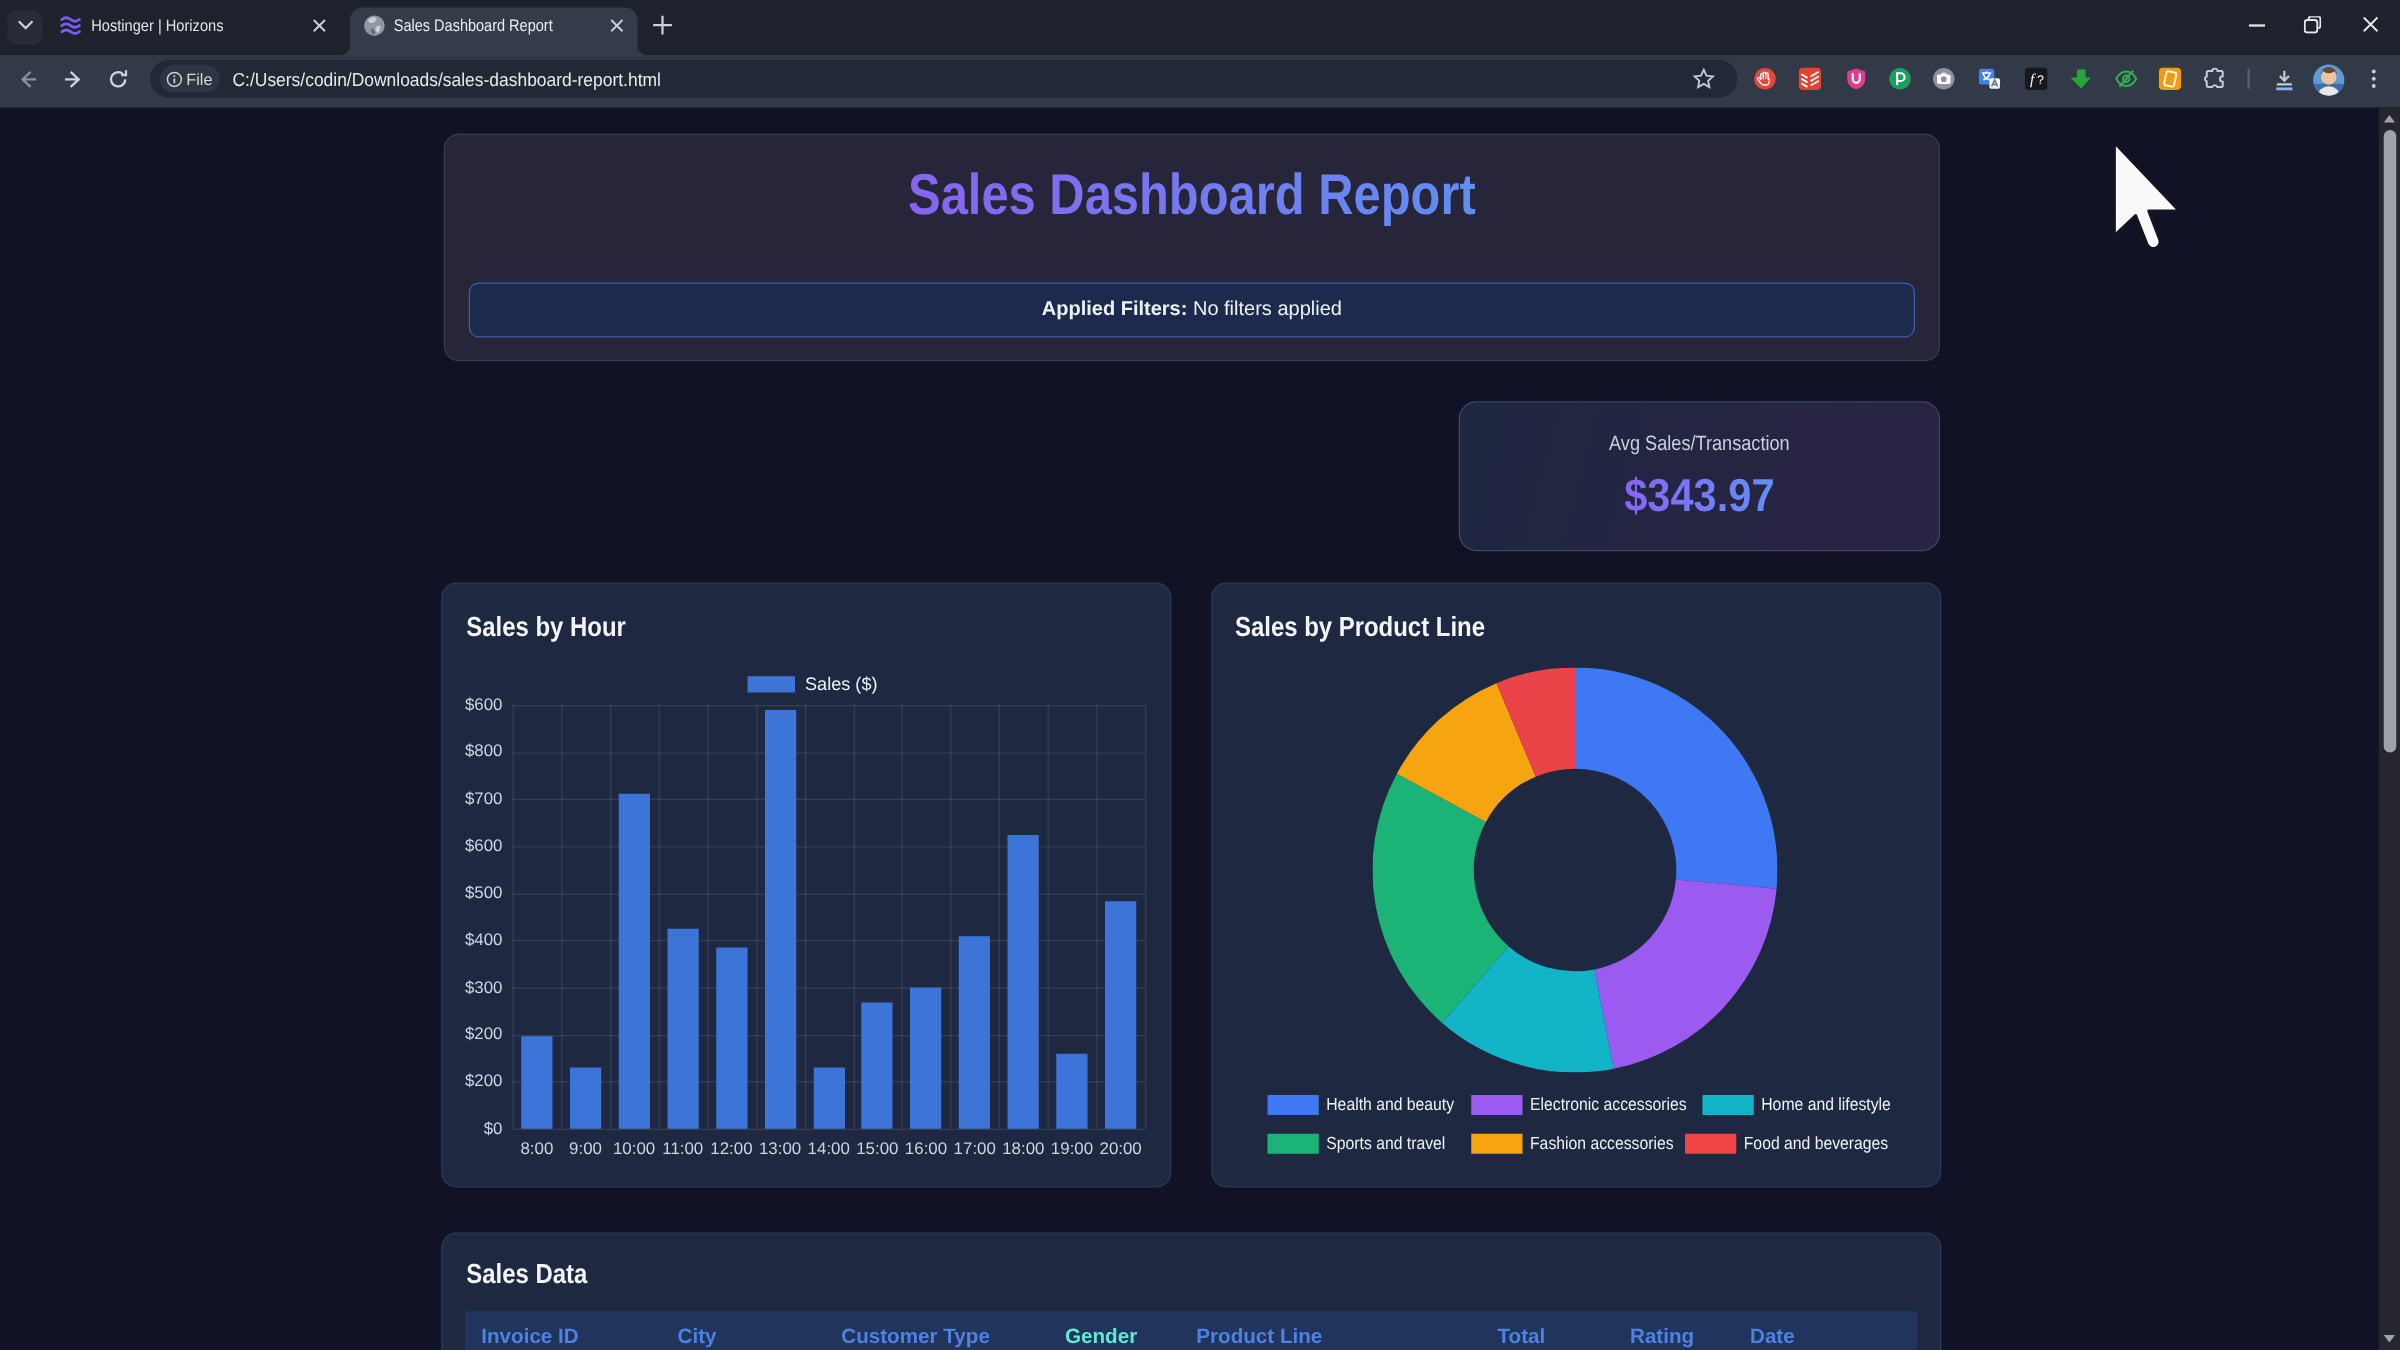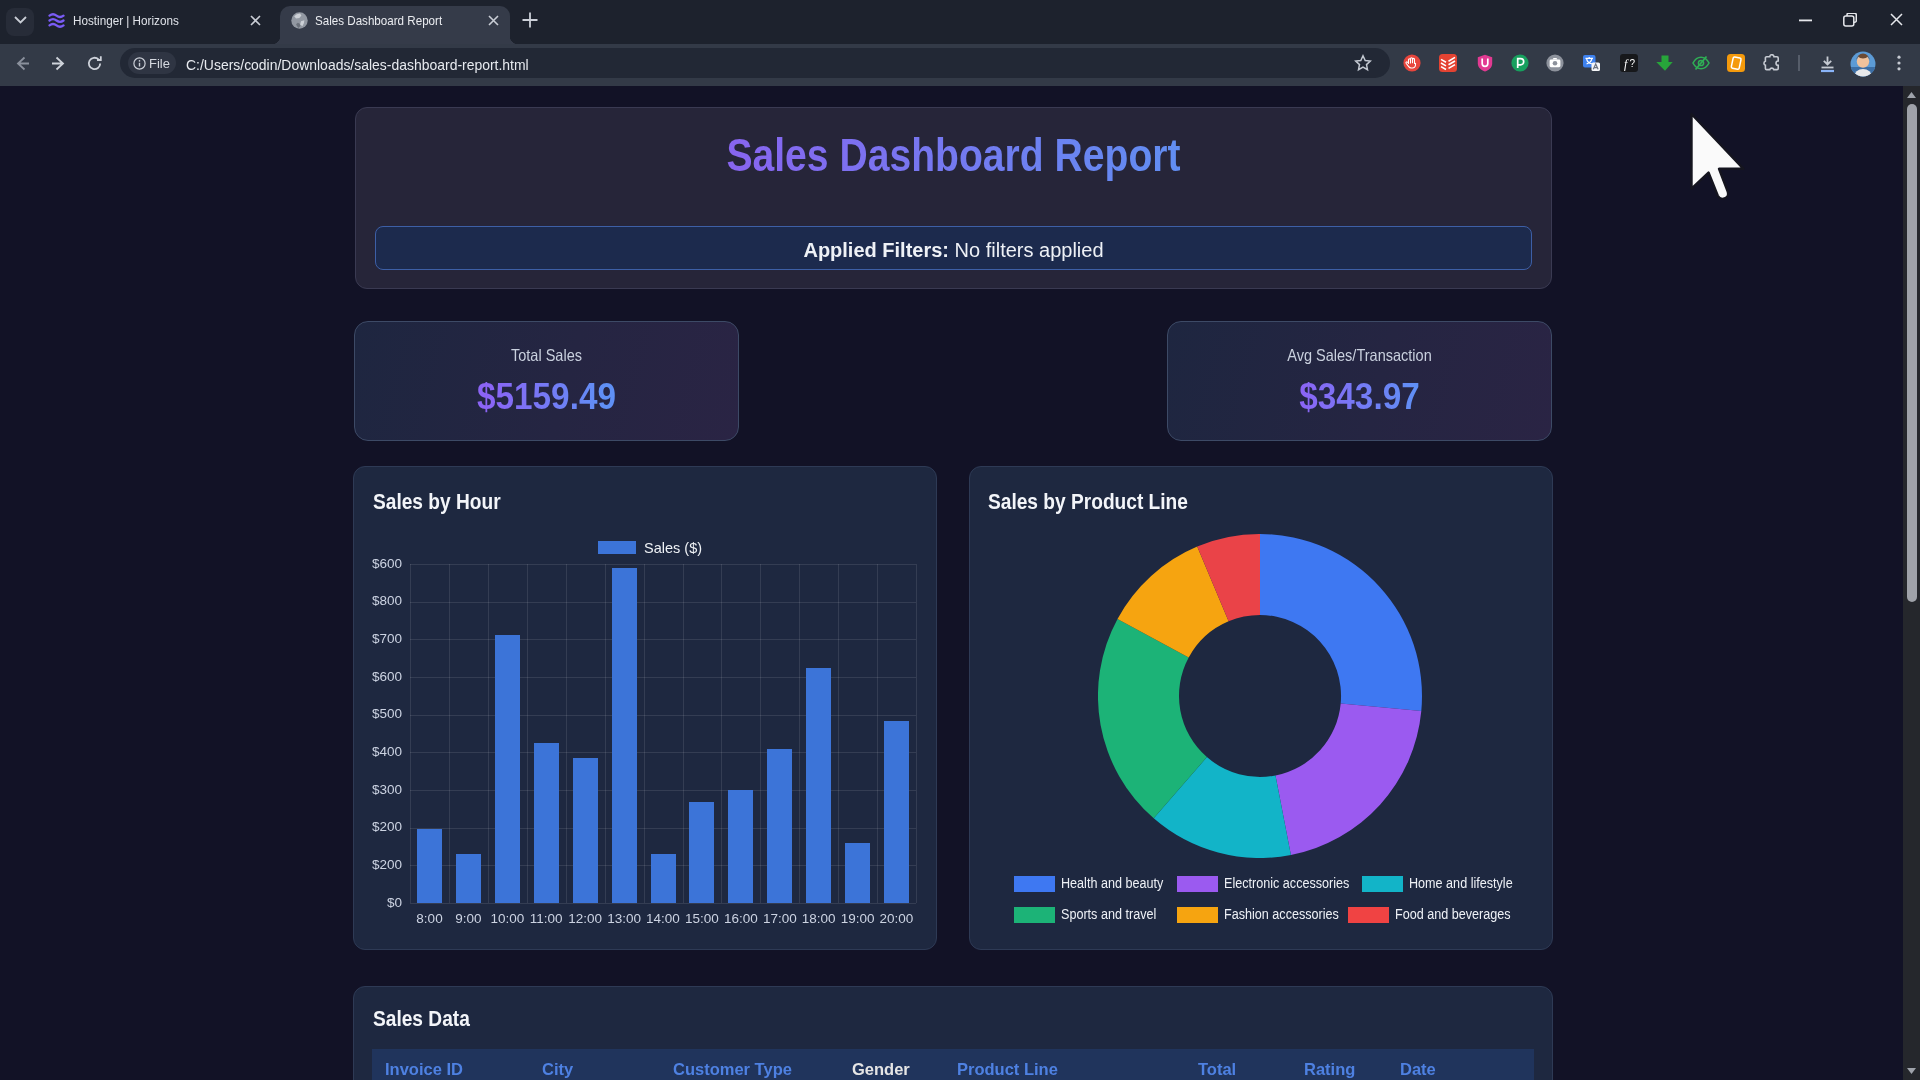--- a/index.html
+++ b/index.html
@@ -159,26 +159,22 @@
       <g fill="#c6cad2">
         <circle cx="6" cy="3.2" r="1.6"></circle>
         <circle cx="6" cy="9" r="1.6"></circle>
         <circle cx="6" cy="14.8" r="1.6"></circle>
       </g>
     </svg>
 
 <div style="position:absolute;left:355px;top:107px;width:1197px;height:182px;background:#262539;border:1px solid #3a3a52;border-radius:12px"></div>
 <div style="position:absolute;left:355px;top:128px;width:1197px;text-align:center;font-size:46px;font-weight:bold;transform:scaleX(0.85);background:linear-gradient(90deg,#8a62ef 25%,#5c93f2 78%);-webkit-background-clip:text;background-clip:text;color:transparent">Sales Dashboard Report</div>
 <div style="position:absolute;left:375px;top:226px;width:1157px;height:44px;background:#1c2a4d;border:1px solid #3d5fa6;border-radius:8px"></div>
-<div style="position:absolute;left:375px;top:239px;width:1157px;text-align:center;font-size:20px;color:#eef1f6"><b>Applied Filters:</b> No filters applied</div>
-
-<div class="statcard" style="left:354px">
-      <div class="statlabel">Total Sales</div>
-      <div class="statval">$5159.49</div>
-    </div>
+<div style="position:absolute;left:375px;top:239px;width:1157px;text-align:center;font-size:16px;color:#eef1f6"><b>Applied Filters:</b> No filters applied</div>
+
 <div class="statcard" style="left:1167px">
       <div class="statlabel">Avg Sales/Transaction</div>
       <div class="statval">$343.97</div>
     </div>
 
 <div class="panel" style="left:353px;top:466px;width:584px;height:484px"></div>
 <div class="panel" style="left:969px;top:466px;width:584px;height:484px"></div>
 <div class="ptitle" style="left:373px;top:489px">Sales by Hour</div>
 <div class="ptitle" style="left:988px;top:489px">Sales by Product Line</div>
 
@@ -265,21 +261,21 @@
     <div style="position:absolute;left:1224px;top:906px;font-size:14px;color:#eef1f6;white-space:nowrap;transform:scaleX(0.9);transform-origin:left">Fashion accessories</div>
     <div style="position:absolute;left:1348px;top:907px;width:41px;height:16px;background:#f04343"></div>
     <div style="position:absolute;left:1395px;top:906px;font-size:14px;color:#eef1f6;white-space:nowrap;transform:scaleX(0.9);transform-origin:left">Food and beverages</div>
 
 <div class="panel" style="left:353px;top:986px;width:1200px;height:200px"></div>
 <div class="ptitle" style="left:373px;top:1006px">Sales Data</div>
 <div style="position:absolute;left:372px;top:1049px;width:1162px;height:31px;background:#20345c"></div>
 <div style="position:absolute;left:385px;top:1060px;font-weight:bold;font-size:16.5px;color:#4e81e2;white-space:nowrap">Invoice ID</div>
     <div style="position:absolute;left:542px;top:1060px;font-weight:bold;font-size:16.5px;color:#4e81e2;white-space:nowrap">City</div>
     <div style="position:absolute;left:673px;top:1060px;font-weight:bold;font-size:16.5px;color:#4e81e2;white-space:nowrap">Customer Type</div>
-    <div style="position:absolute;left:852px;top:1060px;font-weight:bold;font-size:16.5px;color:#e5e5e5;white-space:nowrap">Gender</div>
+    <div style="position:absolute;left:852px;top:1060px;font-weight:bold;font-size:16.5px;color:#5eead4;white-space:nowrap">Gender</div>
     <div style="position:absolute;left:957px;top:1060px;font-weight:bold;font-size:16.5px;color:#4e81e2;white-space:nowrap">Product Line</div>
     <div style="position:absolute;left:1198px;top:1060px;font-weight:bold;font-size:16.5px;color:#4e81e2;white-space:nowrap">Total</div>
     <div style="position:absolute;left:1304px;top:1060px;font-weight:bold;font-size:16.5px;color:#4e81e2;white-space:nowrap">Rating</div>
     <div style="position:absolute;left:1400px;top:1060px;font-weight:bold;font-size:16.5px;color:#4e81e2;white-space:nowrap">Date</div>
 
 <div style="position:absolute;left:1903px;top:86px;width:17px;height:994px;background:#25272c"></div>
 <svg style="position:absolute;left:1906px;top:90px" width="11" height="10" viewBox="0 0 11 10">
       <path d="M5.5,2 L10,8 H1 Z" fill="#9fa3ab"></path>
     </svg>
 <div style="position:absolute;left:1907px;top:104px;width:10px;height:498px;border-radius:5px;background:#9fa2a9"></div>

